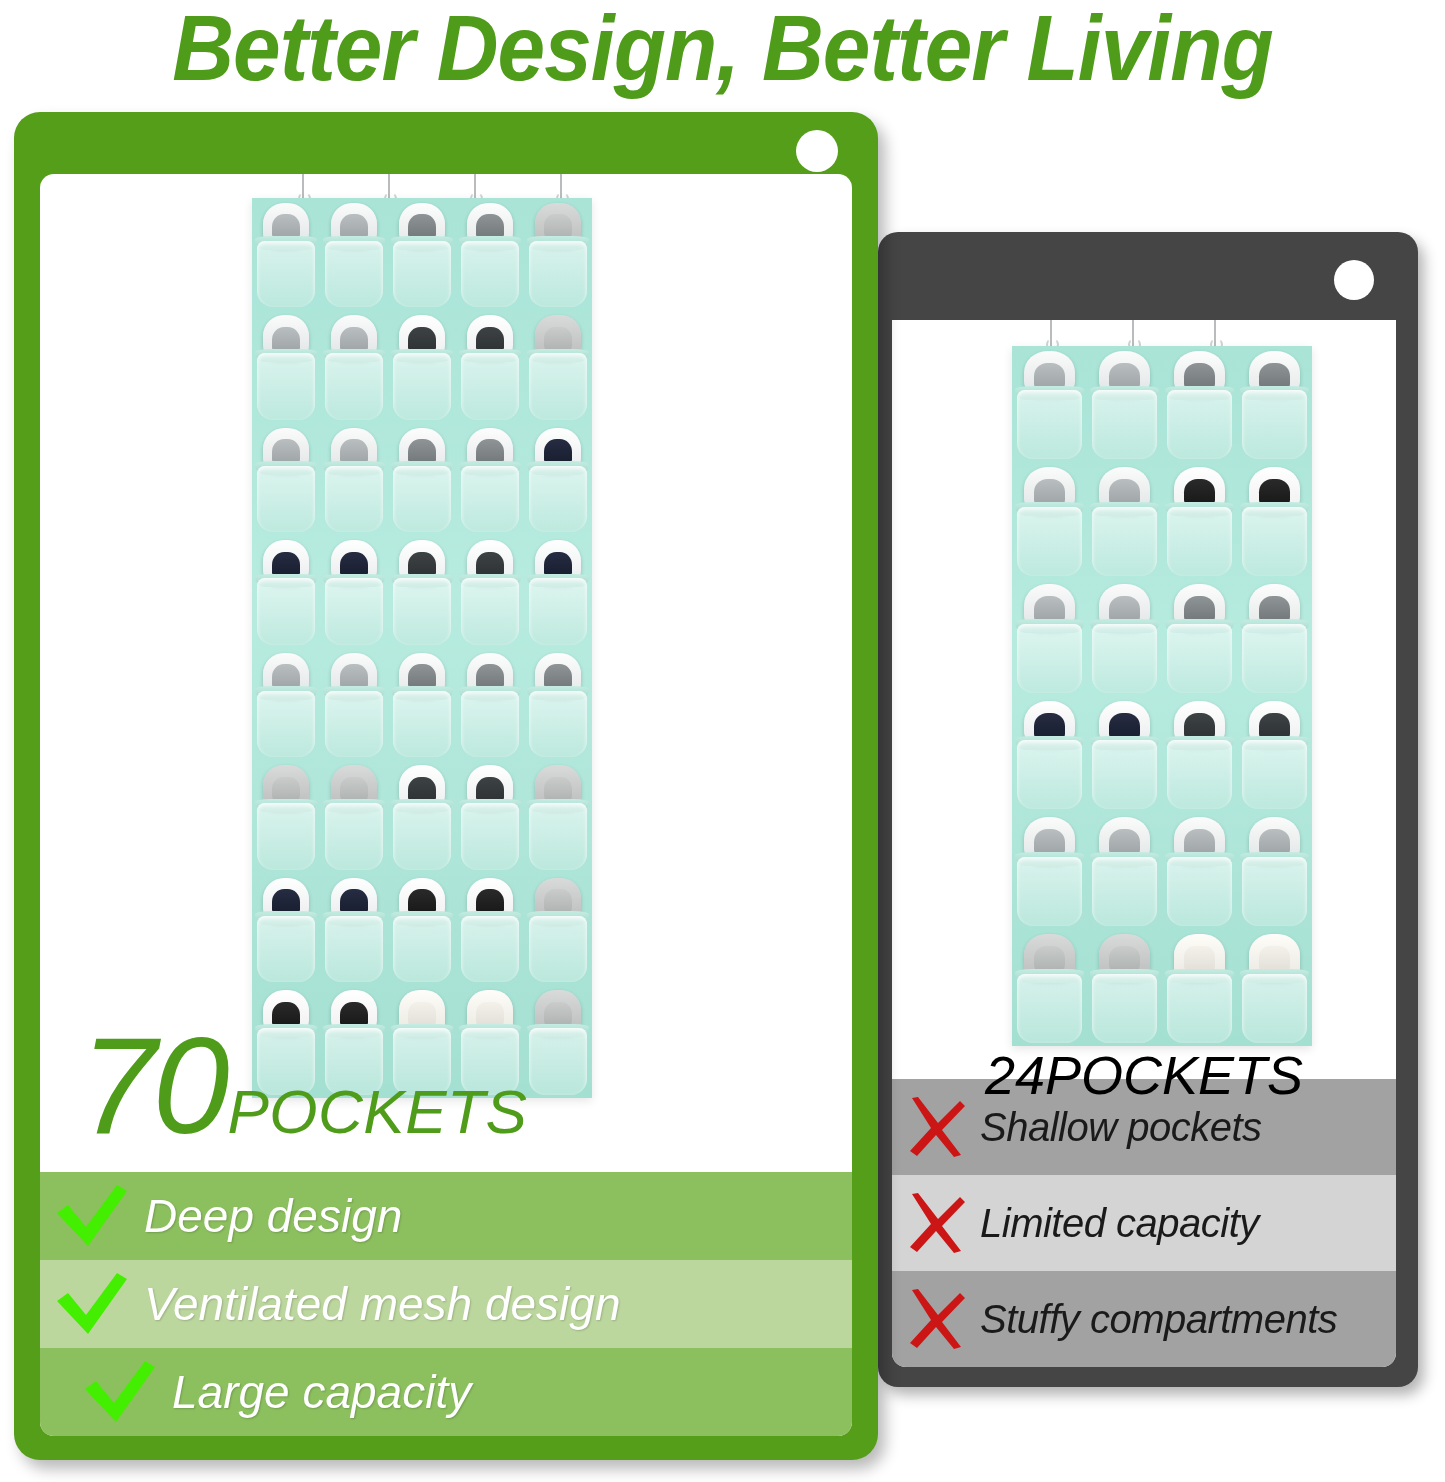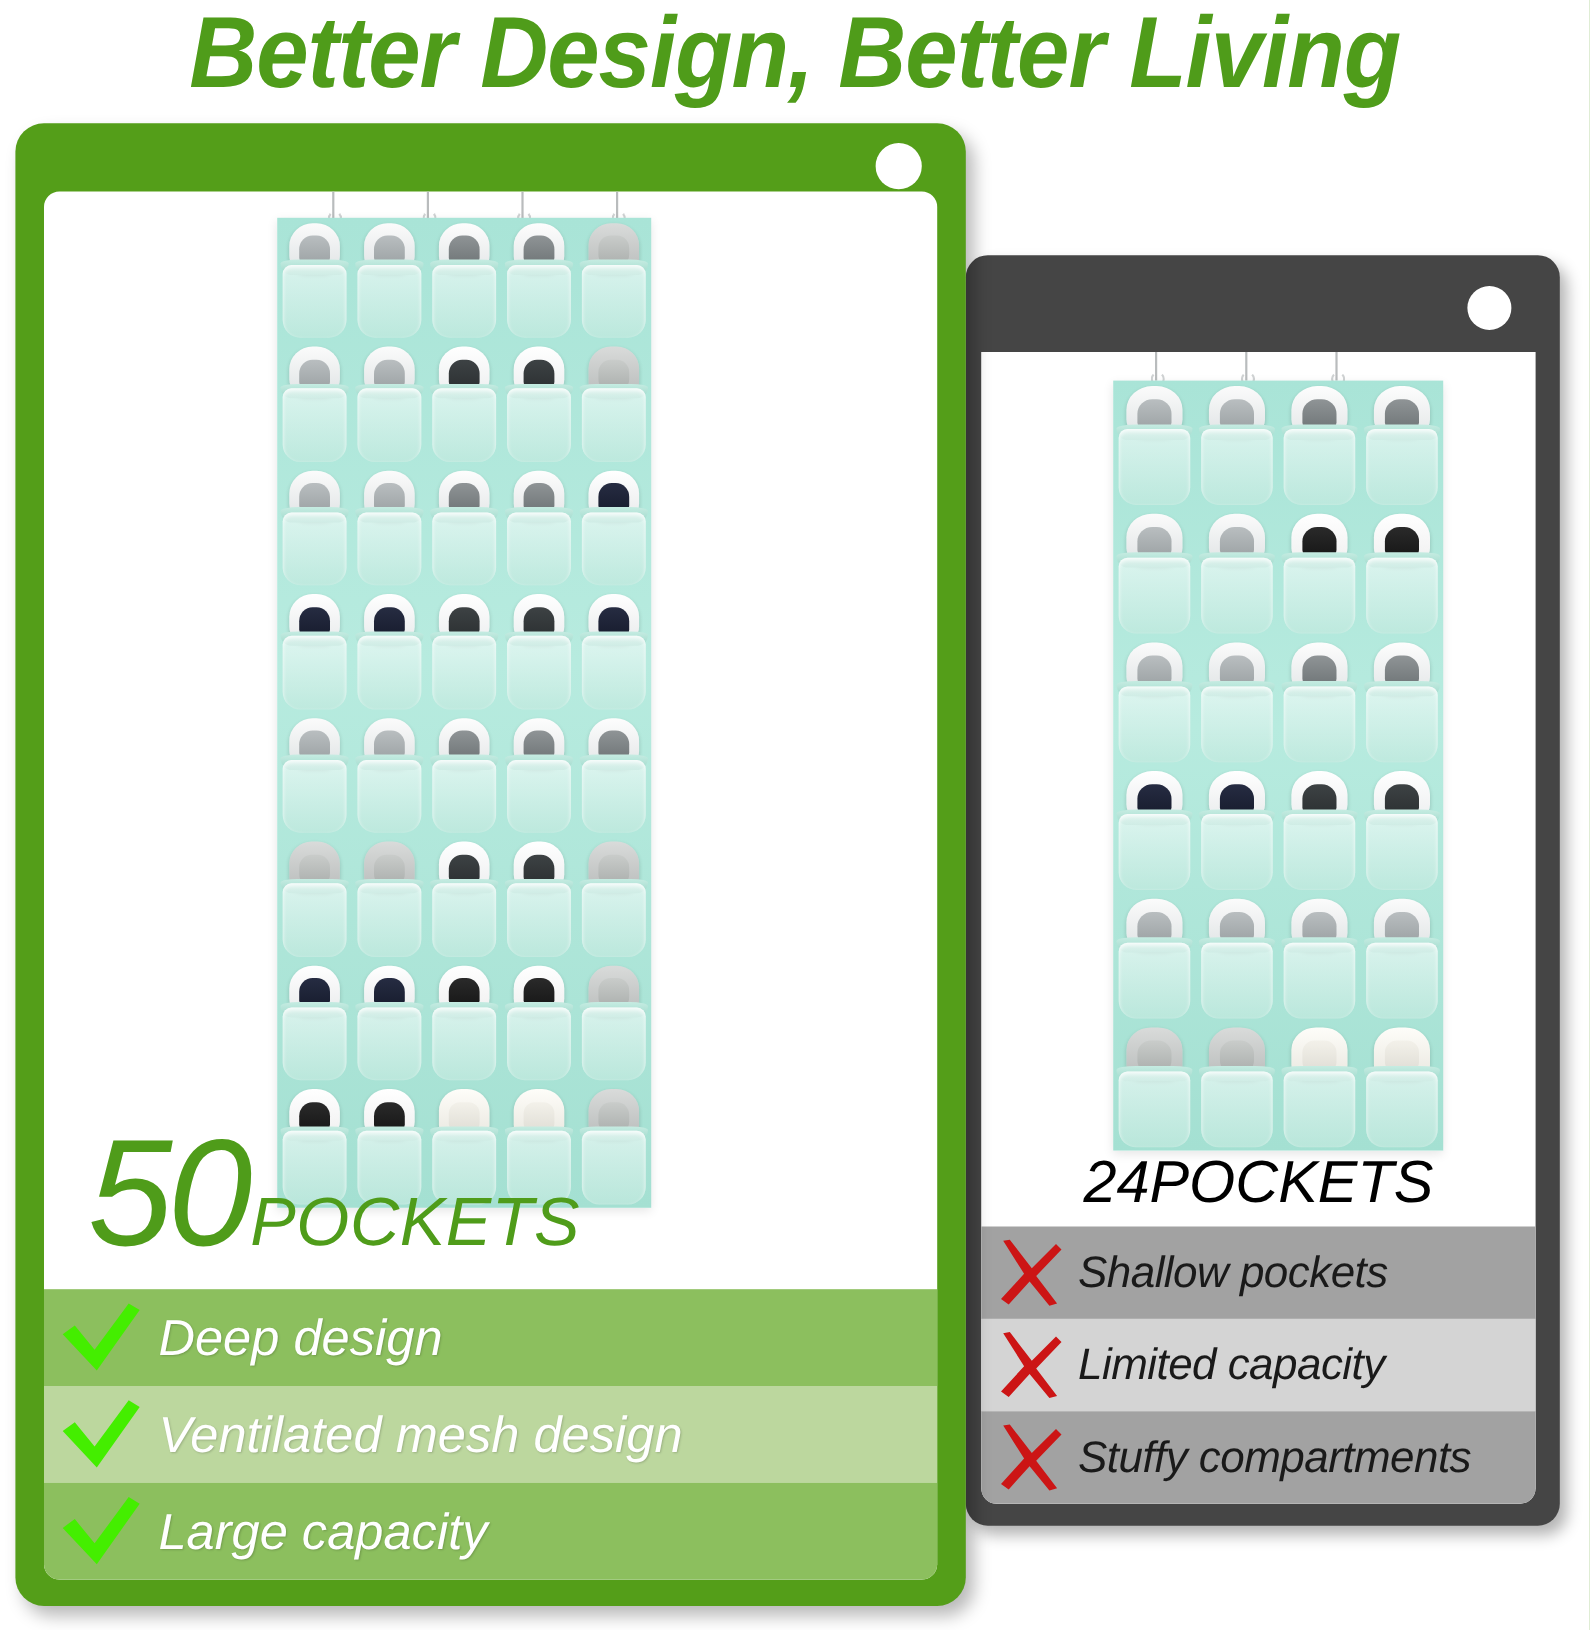--- a/index.html
+++ b/index.html
@@ -95,26 +95,26 @@
 
   
   .rows { position: absolute; left: 0; right: 0; bottom: 0; }
   .row {
     display: flex; align-items: center;
     width: 100%;
   }
   .rows-pro .row { height: 88px; }
   .rows-pro .row:nth-child(odd)  { background: #8cbf5e; }
   .rows-pro .row:nth-child(even) { background: #bcd79e; }
-  .rows-pro .row:last-child { border-radius: 0 0 12px 12px; }
+  .rows-pro .row:last-child { border-radius: 0 0 12px 12px; padding-left: 28px; }
   .rows-pro .label {
     color: #ffffff; font-size: 46px; letter-spacing: 0px;
     text-shadow: 1px 1px 2px rgba(0,0,0,0.18);
   }
-  .rows-con .row { height: 84px; }
+  .rows-con .row { height: 96px; }
   .rows-con .row:nth-child(odd)  { background: #a2a2a2; }
   .rows-con .row:nth-child(even) { background: #d4d4d4; }
   .rows-con .row:last-child { border-radius: 0 0 12px 12px; }
   .rows-con .label {
     color: #1a1a1a; font-size: 40px; letter-spacing: -0.5px;
     white-space: nowrap;
   }
 
   .mark { width: 104px; flex: 0 0 104px; display: flex; justify-content: center; }
   .rows-con .mark { width: 88px; flex: 0 0 88px; }
@@ -684,21 +684,21 @@
           <div class="cell">
             <div class="shoe s-slipper">
               <div class="tongue"></div>
             </div>
             <div class="pouch-lip"></div>
             <div class="pouch"></div>
           </div>
         </div>
 
       <div class="count-pro">
-        <span class="num">50</span>
+        <span class="num">70</span>
         <span class="word">POCKETS</span>
       </div>
 
       <div class="rows rows-pro" id="rows-pro">
           <div class="row">
             <span class="mark">
               <svg width="74" height="66" viewBox="0 0 74 66">
                 <path d="M2 30 L13 22 L31 44 L62 2 L72 8 L33 63 Z" fill="#44ee00"></path>
               </svg>
             </span>

